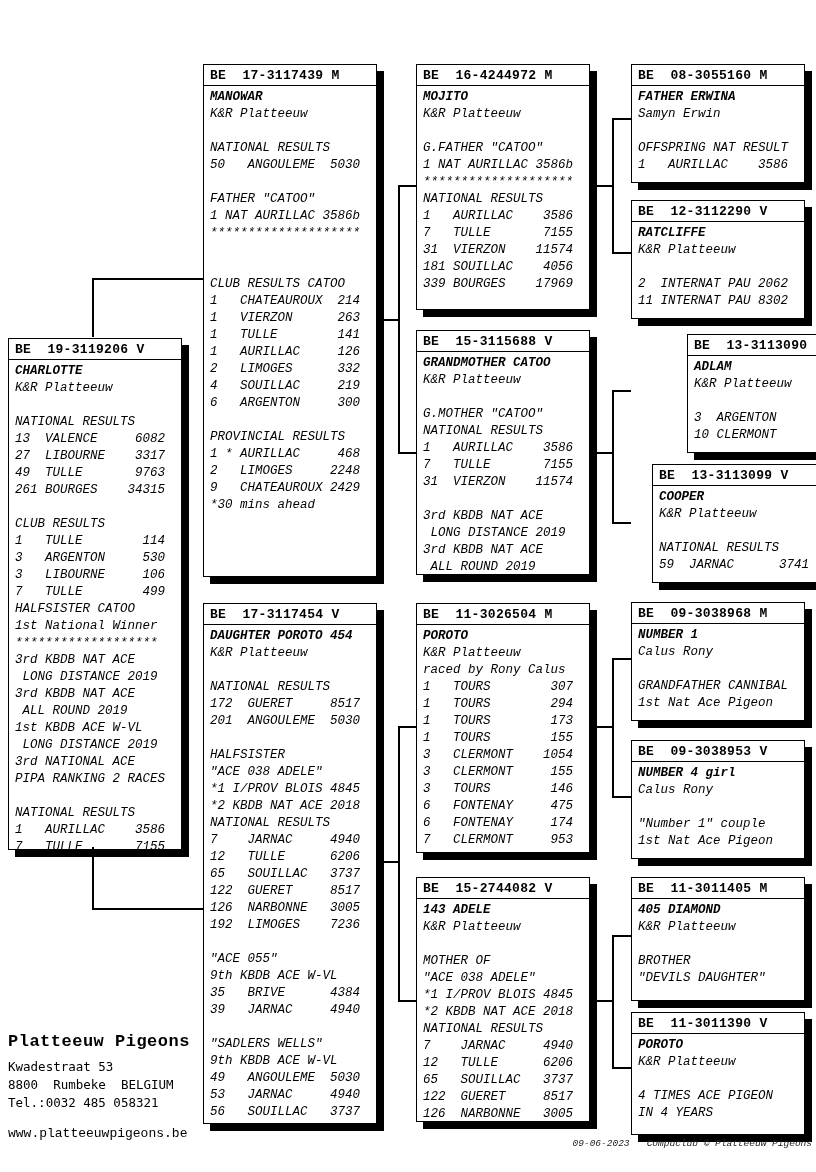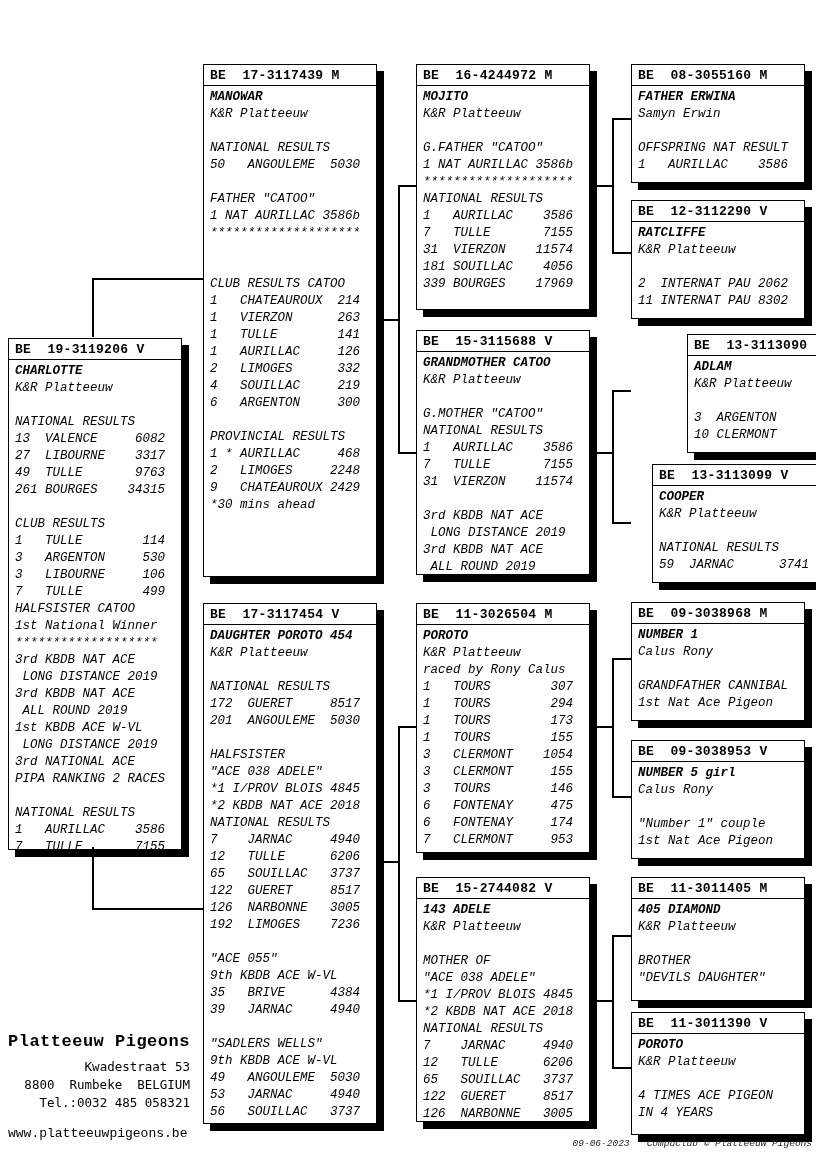--- a/index.html
+++ b/index.html
@@ -29,21 +29,21 @@
   #box-ssd{left:631px;top:200px;width:172px;height:117px;}
   #box-sds{left:665px;top:334px;width:172px;height:117px;margin-left:22px;}
   #box-sdd{left:631px;top:464px;width:172px;height:117px;margin-left:21px;}
   #box-dss{left:631px;top:602px;width:172px;height:117px;}
   #box-dsd{left:631px;top:740px;width:172px;height:117px;}
   #box-dds{left:631px;top:877px;width:172px;height:122px;}
   #box-ddd{left:631px;top:1012px;width:172px;height:121px;}
   
   #loft-block{position:absolute;left:8px;top:1032px;}
   #loft-name{font-weight:bold;font-size:17px;line-height:20px;letter-spacing:.5px;white-space:pre;}
-  #loft-address{margin:6px 0 0 0;font-size:12.5px;line-height:18px;white-space:pre;text-align:right;}
+  #loft-address{margin:6px 0 0 0;font-size:12.5px;line-height:18px;white-space:pre;}
   #loft-site{margin-top:14px;font-size:13px;white-space:pre;}
   #credit{position:absolute;right:4px;top:1138px;font-size:9.5px;font-style:italic;white-space:pre;color:#222;}
 </style>
 </head>
 <body>
 
 <div id="page">
 
 
   <div class="pbox" id="box-subject">
@@ -239,21 +239,21 @@
   <div class="pbox" id="box-dss">
     <div class="ring">BE  09-3038968 M</div>
     <div class="pname">NUMBER 1</div>
     <pre class="pbody">Calus Rony
 
 GRANDFATHER CANNIBAL
 1st Nat Ace Pigeon</pre>
   </div>
   <div class="pbox" id="box-dsd">
     <div class="ring">BE  09-3038953 V</div>
-    <div class="pname">NUMBER 5 girl</div>
+    <div class="pname">NUMBER 4 girl</div>
     <pre class="pbody">Calus Rony
 
 "Number 1" couple
 1st Nat Ace Pigeon</pre>
   </div>
   <div class="pbox" id="box-dds">
     <div class="ring">BE  11-3011405 M</div>
     <div class="pname">405 DIAMOND</div>
     <pre class="pbody">K&amp;R Platteeuw
 

